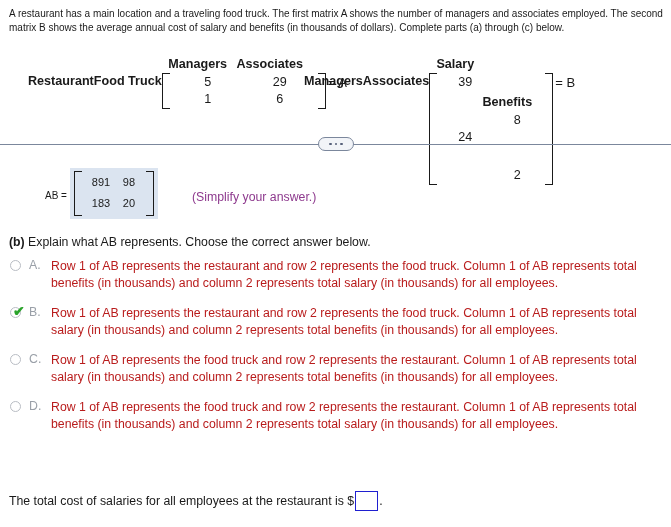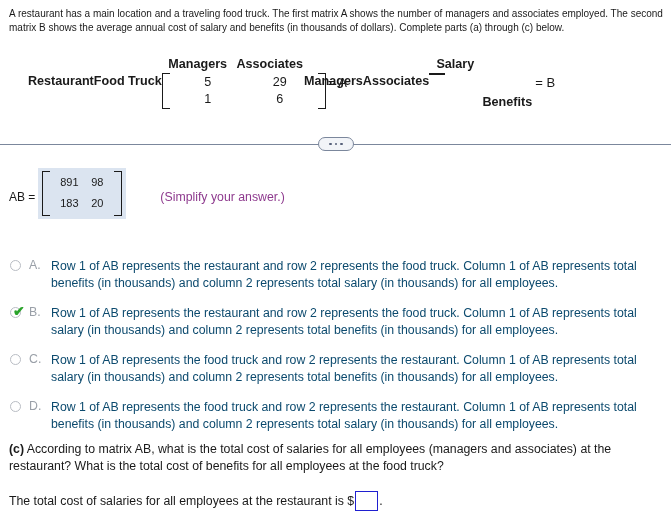--- a/index.html
+++ b/index.html
@@ -150,23 +150,24 @@
   
   .ab-area {
     position: absolute;
     left: 9px;
     top: 168px;
     height: 62px;
     display: flex;
     align-items: flex-start;
   }
   .ab-label {
-    font-size: 12px;
+    font-size: 10px;
     padding-top: 22px;
     padding-right: 3px;
+    margin-left: 36px;
   }
   .ab-hl {
     background: #dbe4f0;
     padding: 3px 4px 3px 4px;
     display: flex;
     align-items: stretch;
   }
   .ab-cells {
     display: flex;
     flex-direction: column;
@@ -248,21 +249,21 @@
     flex: 0 0 22px;
     color: #9aa0a8;
     font-size: 12.3px;
     padding-left: 5px;
     white-space: nowrap;
   }
   .opt-text {
     flex: 1 1 auto;
     font-size: 12.3px;
     line-height: 1.42;
-    color: #0c4a6e;
+    color: #b91c1c;
   }
 
   
   .part-c-prompt {
     position: absolute;
     left: 9px;
     top: 441px;
     width: 654px;
     font-size: 12.3px;
     line-height: 1.42;
@@ -336,20 +337,30 @@
         <span>Managers</span>
         <span>Associates</span>
       </div>
       <div class="mx-core">
         <div class="mx-colheads">
           <span class="c1">Salary</span>
           <span class="c2">Benefits</span>
         </div>
         <div class="mx-bracketed">
           <div class="brk brk-l"></div>
+          <div class="mx-cells">
+            <div class="cell-row">
+              <span class="c1">39</span>
+              <span class="c2">8</span>
+            </div>
+            <div class="cell-row">
+              <span class="c1">24</span>
+              <span class="c2">2</span>
+            </div>
+          </div>
           <div class="brk brk-r"></div>
         </div>
       </div>
       <div class="mx-eq">= B</div>
     </div>
   </div>
 
   <div class="divider">
     <div class="rule"></div>
     <div class="dots-pill">
@@ -371,20 +382,21 @@
         <div class="cell-row">
           <span class="k1">183</span>
           <span class="k2">20</span>
         </div>
       </div>
       <div class="brk-tall brk-r"></div>
     </div>
     <div class="simplify">(Simplify your answer.)</div>
   </div>
 
+  <div class="part-b-prompt"><b>(b)</b><span> Explain what AB represents. Choose the correct answer below.</span></div>
 
   <div class="options">
 
     <div class="opt">
       <div class="radio-wrap">
         <div class="radio"></div>
       </div>
       <div class="opt-letter">A.</div>
       <div class="opt-text">Row 1 of AB represents the restaurant and row 2 represents the food truck. Column 1 of AB represents total benefits (in thousands) and column 2 represents total salary (in thousands) for all employees.</div>
     </div>
@@ -409,21 +421,20 @@
     <div class="opt">
       <div class="radio-wrap">
         <div class="radio"></div>
       </div>
       <div class="opt-letter">D.</div>
       <div class="opt-text">Row 1 of AB represents the food truck and row 2 represents the restaurant. Column 1 of AB represents total benefits (in thousands) and column 2 represents total salary (in thousands) for all employees.</div>
     </div>
 
   </div>
 
-  <div class="part-c-prompt"><b>(c)</b><span> According to matrix AB, what is the total cost of salaries for all employees (managers and associates) at the restaurant? What is the total cost of benefits for all employees at the food truck?</span></div>
 
   <div class="answer-line">
     <span>The total cost of salaries for all employees at the restaurant is $</span>
     <input class="answer-input" type="text" value="" style="">
     <span>.</span>
   </div>
 
 </div>
 
 </body></html>

